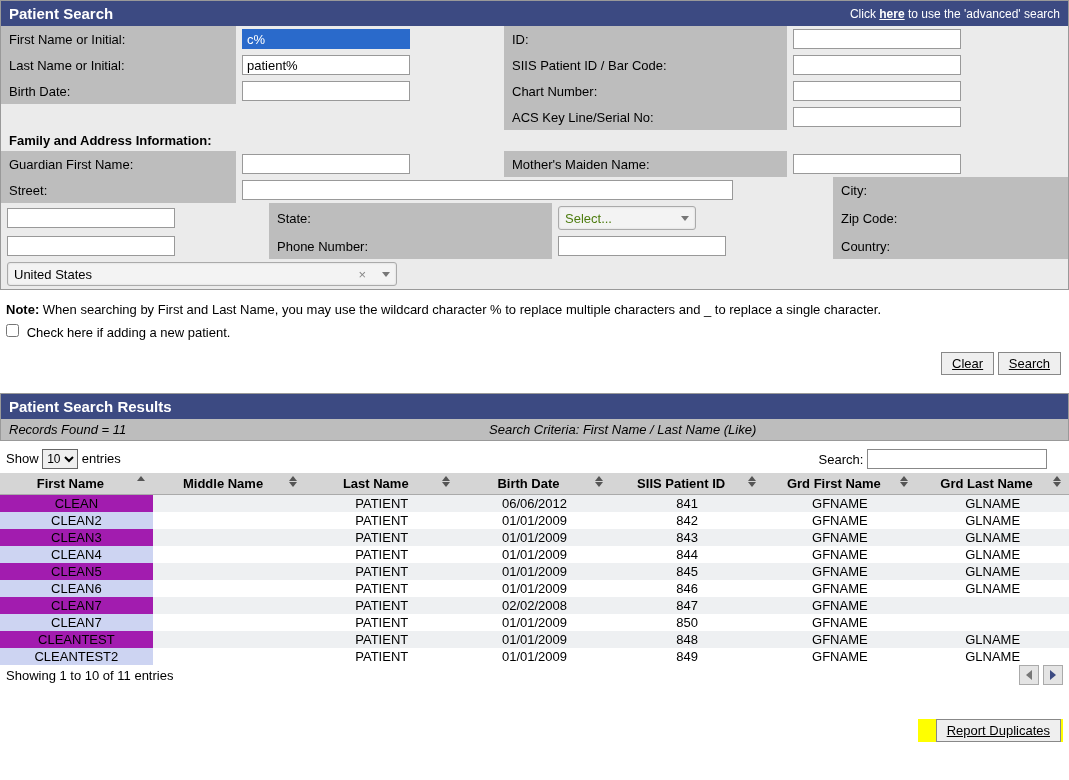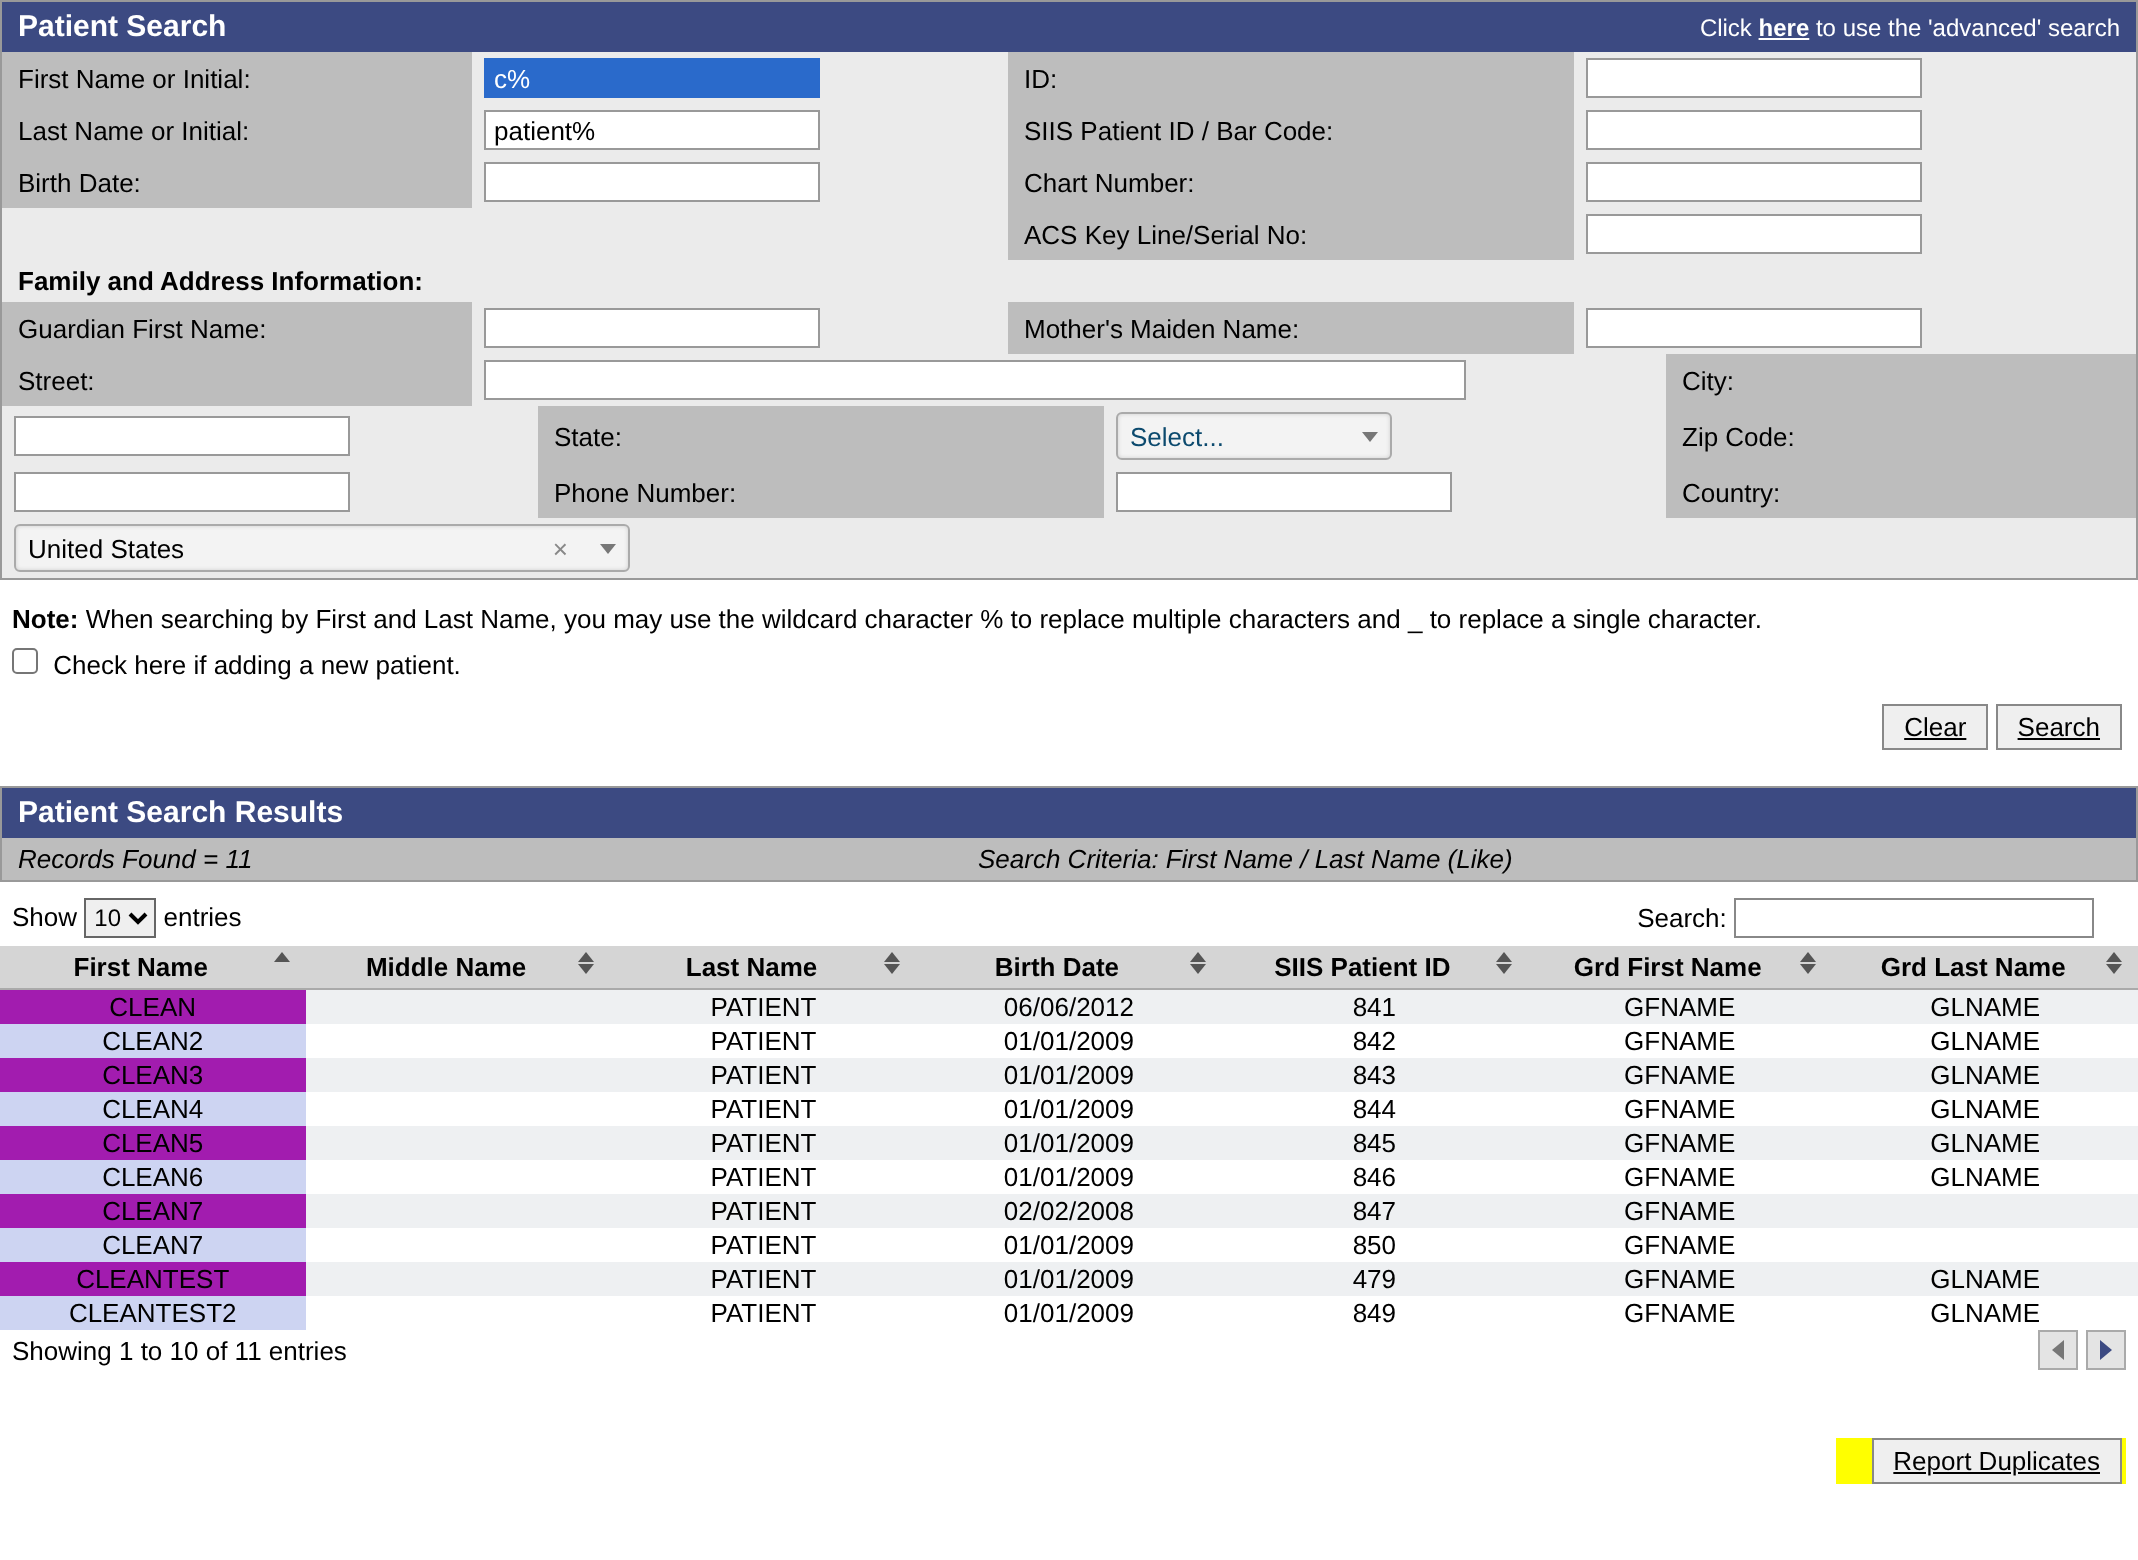--- a/index.html
+++ b/index.html
@@ -11,24 +11,24 @@
   .form-grid { display: flex; flex-wrap: wrap; }
   .cell { display: flex; align-items: center; border-bottom: 0; }
   .label-cell { background: #bdbdbd; padding: 4px 8px; width: 235px; }
   .label-cell.wide { width: 283px; }
   .input-cell { background: #ebebeb; padding: 3px 6px; width: 268px; }
   .input-cell.wide { width: 503px; }
   .input-cell input[type=text] { width: 168px; height: 20px; border: 1px solid #999; padding: 1px 4px; font-size: 13px; }
   .input-cell input.sel { border: 1px solid #2a6acb; color: #fff; background: #2a6acb; }
   .full-label { background: #ebebeb; padding: 3px 8px; font-weight: bold; width: 100%; }
   .street-input { width: 507px !important; }
-  .combo { display: inline-flex; align-items: center; background: #f3f3f3; border: 1px solid #aaa; border-radius: 3px; height: 24px; padding: 0 6px; width: 308px; justify-content: space-between; box-shadow: inset 0 0 2px rgba(0,0,0,0.15); }
+  .combo { display: inline-flex; align-items: center; background: #f3f3f3; border: 1px solid #aaa; border-radius: 3px; height: 24px; padding: 0 6px; width: 390px; justify-content: space-between; box-shadow: inset 0 0 2px rgba(0,0,0,0.15); }
   .combo .x { color: #888; font-size: 13px; cursor: pointer; }
   .combo .caret { width: 0; height: 0; border-left: 4px solid transparent; border-right: 4px solid transparent; border-top: 5px solid #777; margin-left: 8px; cursor: pointer; }
-  .state-combo { width: 138px; color: #0c4a6e; }
+  .state-combo { width: 138px; color: #4d7c0f; }
   .note-block { padding: 12px 6px 8px 6px; }
   .note-block .note-line { margin-bottom: 7px; }
   .note-block label { margin-left: 4px; }
   .button-row { text-align: right; padding: 4px 8px 18px 8px; }
   .btn { background: #efefef; border: 1px solid #888; padding: 3px 10px; font-size: 13px; cursor: pointer; text-decoration: underline; }
   .results-header-row { display: flex; background: #bdbdbd; font-style: italic; }
   .results-header-row .rcell { padding: 3px 8px; }
   .show-entries { padding: 8px 16px 4px 6px; display: flex; justify-content: space-between; align-items: center; }
   .show-entries select { border: 1px solid #666; height: 20px; font-size: 12px; }
   .show-entries .search-box { margin-right: 6px; }
@@ -292,21 +292,21 @@
         <td>01/01/2009</td>
         <td>850</td>
         <td>GFNAME</td>
         <td></td>
       </tr>
       <tr class="odd">
         <td class="fn">CLEANTEST</td>
         <td></td>
         <td>PATIENT</td>
         <td>01/01/2009</td>
-        <td>479</td>
+        <td>848</td>
         <td>GFNAME</td>
         <td>GLNAME</td>
       </tr>
       <tr>
         <td class="fn">CLEANTEST2</td>
         <td></td>
         <td>PATIENT</td>
         <td>01/01/2009</td>
         <td>849</td>
         <td>GFNAME</td>

